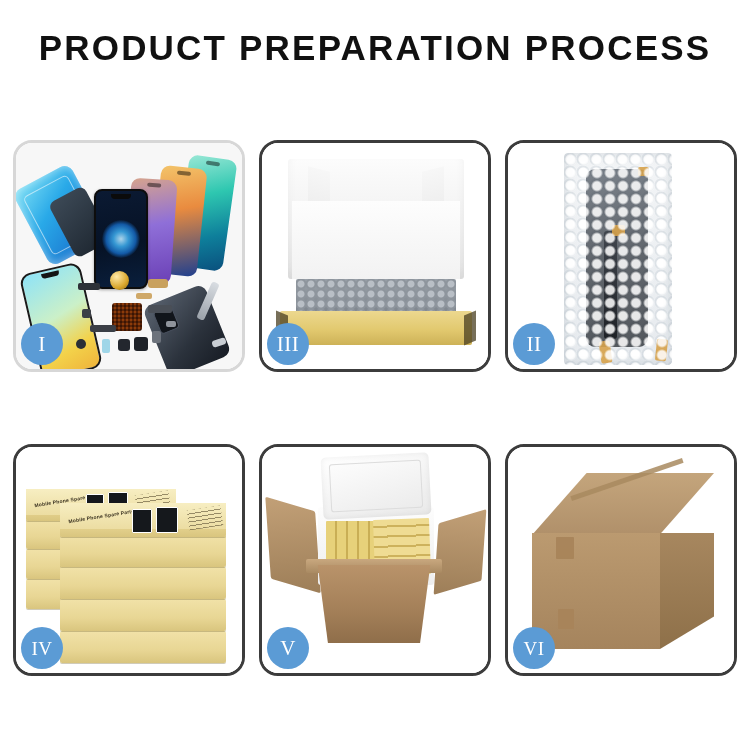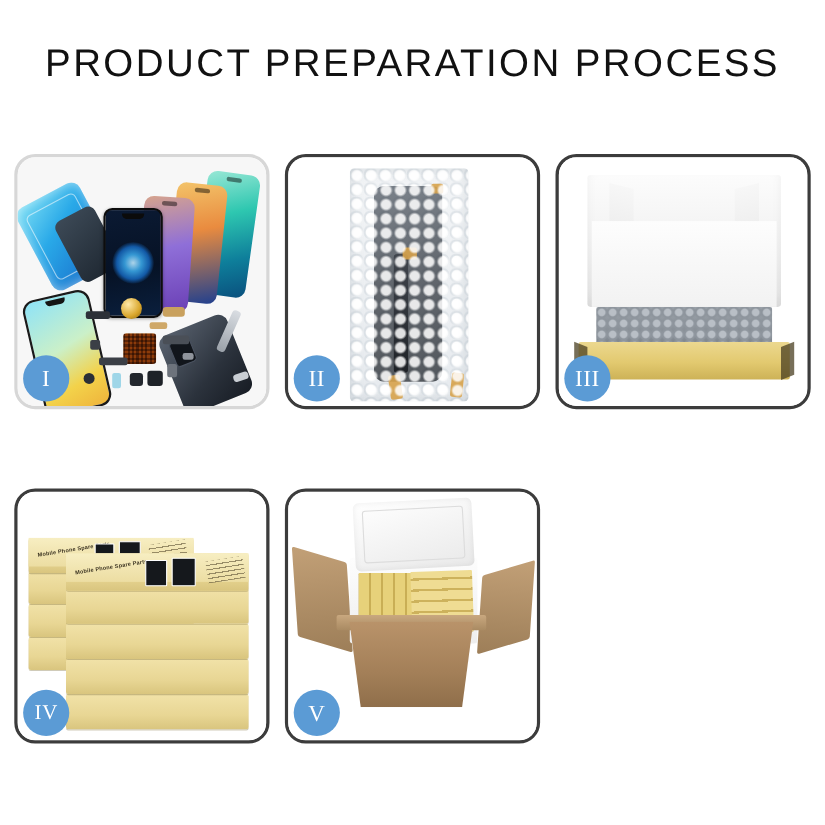--- a/index.html
+++ b/index.html
@@ -6,22 +6,22 @@
   body{
     width:750px;height:750px;background:#ffffff;
     font-family:"Liberation Sans", sans-serif;
     overflow:hidden;
   }
   .page{position:relative;width:750px;height:750px;background:#fff;}
 
   
   .header{position:absolute;left:0;top:0;width:750px;text-align:center;}
   .title{
-    margin:0;padding-top:38px;
-    font-size:35px;line-height:40px;font-weight:400;letter-spacing:2.2px;
+    margin:0;padding-top:28px;
+    font-size:35px;line-height:40px;font-weight:700;letter-spacing:2.2px;
     color:#111;font-family:"Liberation Sans", sans-serif;
   }
   .subtitle{
     margin:0;padding-top:9px;
     font-size:15.5px;line-height:19px;font-weight:400;letter-spacing:.15px;
     color:#1b1b1b;font-family:"Liberation Sans", sans-serif;
   }
 
   
   .grid{
@@ -353,45 +353,45 @@
         <div class="bit b10"></div>
         <div class="bit b11"></div>
         <div class="bit b12"></div>
         <div class="tool"></div>
         <div class="tool2"></div>
       </div>
       <div class="badge">I</div>
     </div>
 
     <div class="panel">
+      <div class="stage p3">
+        <div class="lid">
+          <div class="lid-flap-l"></div>
+          <div class="lid-flap-r"></div>
+        </div>
+        <div class="foam"></div>
+        <div class="bubbles-in"></div>
+        <div class="tray"></div>
+      </div>
+      <div class="badge">III</div>
+    </div>
+
+    <div class="panel">
       <div class="stage p2">
         <div class="bubble-bag">
           <div class="inner-screen"></div>
           <div class="flexcable"></div>
           <div class="tape t1"></div>
           <div class="tape t2"></div>
           <div class="tape t3"></div>
           <div class="tape t4"></div>
           <div class="bag-overlay"></div>
         </div>
       </div>
       <div class="badge">II</div>
-    </div>
-
-    <div class="panel">
-      <div class="stage p3">
-        <div class="lid">
-          <div class="lid-flap-l"></div>
-          <div class="lid-flap-r"></div>
-        </div>
-        <div class="foam"></div>
-        <div class="bubbles-in"></div>
-        <div class="tray"></div>
-      </div>
-      <div class="badge">III</div>
     </div>
 
     <div class="panel">
       <div class="stage p4">
         <div class="stack">
           <div class="sbox" style="left:0;top:118px;width:150px;height:30px;"></div>
           <div class="sbox" style="left:0;top:88px;width:150px;height:30px;"></div>
           <div class="sbox" style="left:0;top:58px;width:150px;height:30px;"></div>
           <div class="sbox" style="left:0;top:28px;width:150px;height:32px;">
             <div class="top"></div>
@@ -423,15 +423,26 @@
         <div class="foambox"></div>
         <div class="ybars"></div>
         <div class="ybars2"></div>
         <div class="foam-lid"></div>
         <div class="carton-rim"></div>
         <div class="carton-body"></div>
       </div>
       <div class="badge">V</div>
     </div>
 
+    <div class="panel">
+      <div class="stage p6">
+        <div class="c-top"></div>
+        <div class="c-front"></div>
+        <div class="c-side"></div>
+        <div class="seam"></div>
+        <div class="ctape ct1"></div>
+        <div class="ctape ct2"></div>
+      </div>
+      <div class="badge narrow">VI</div>
+    </div>
 
   </div>
 </div>
 
 </body></html>

